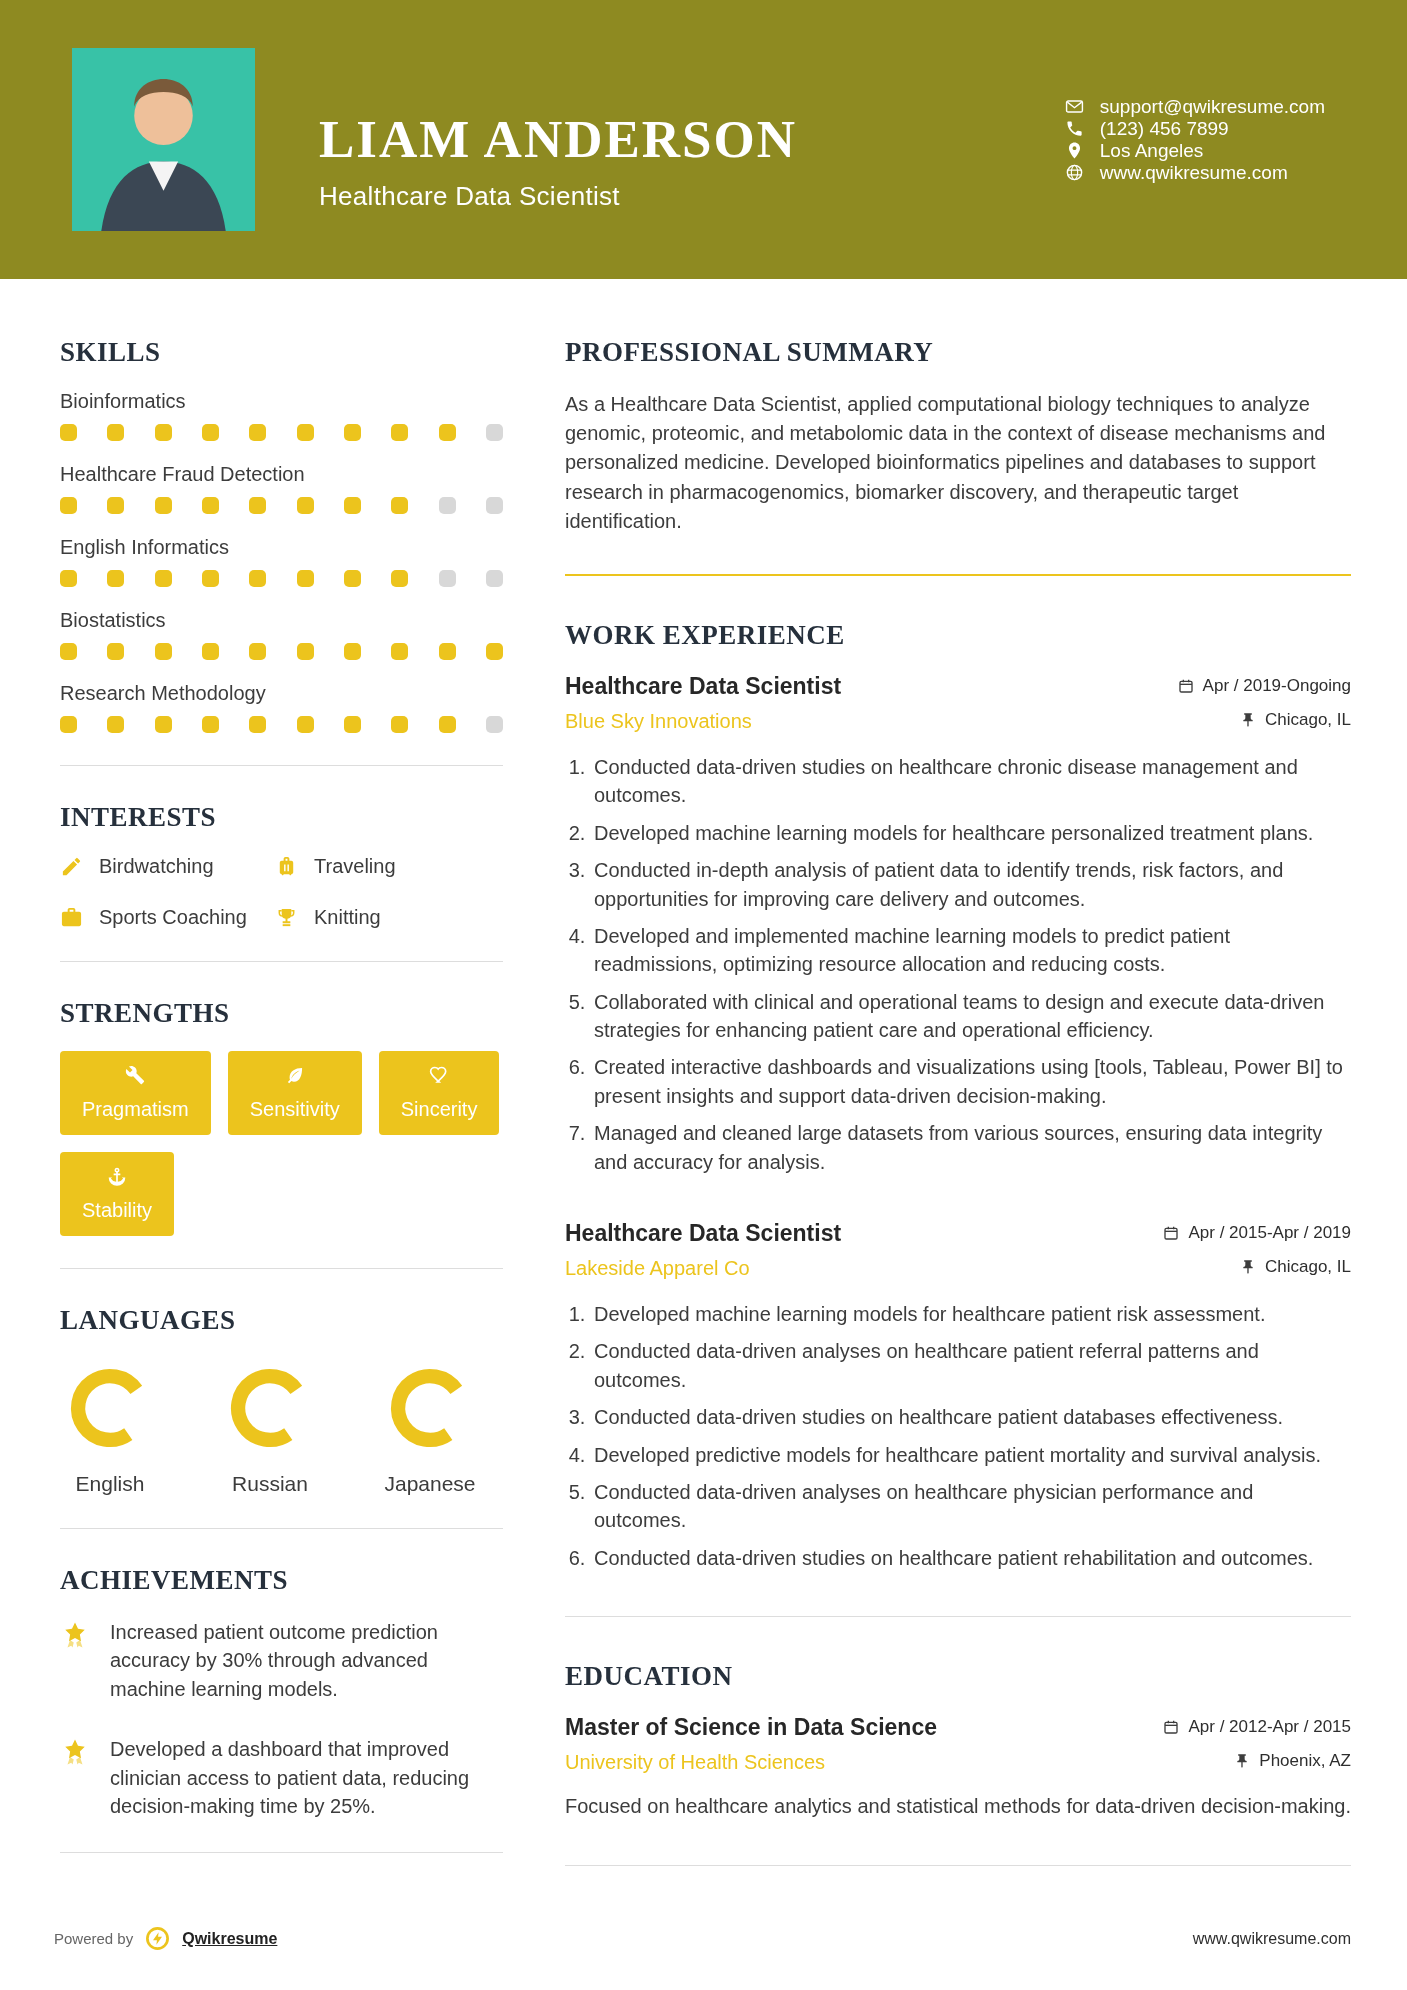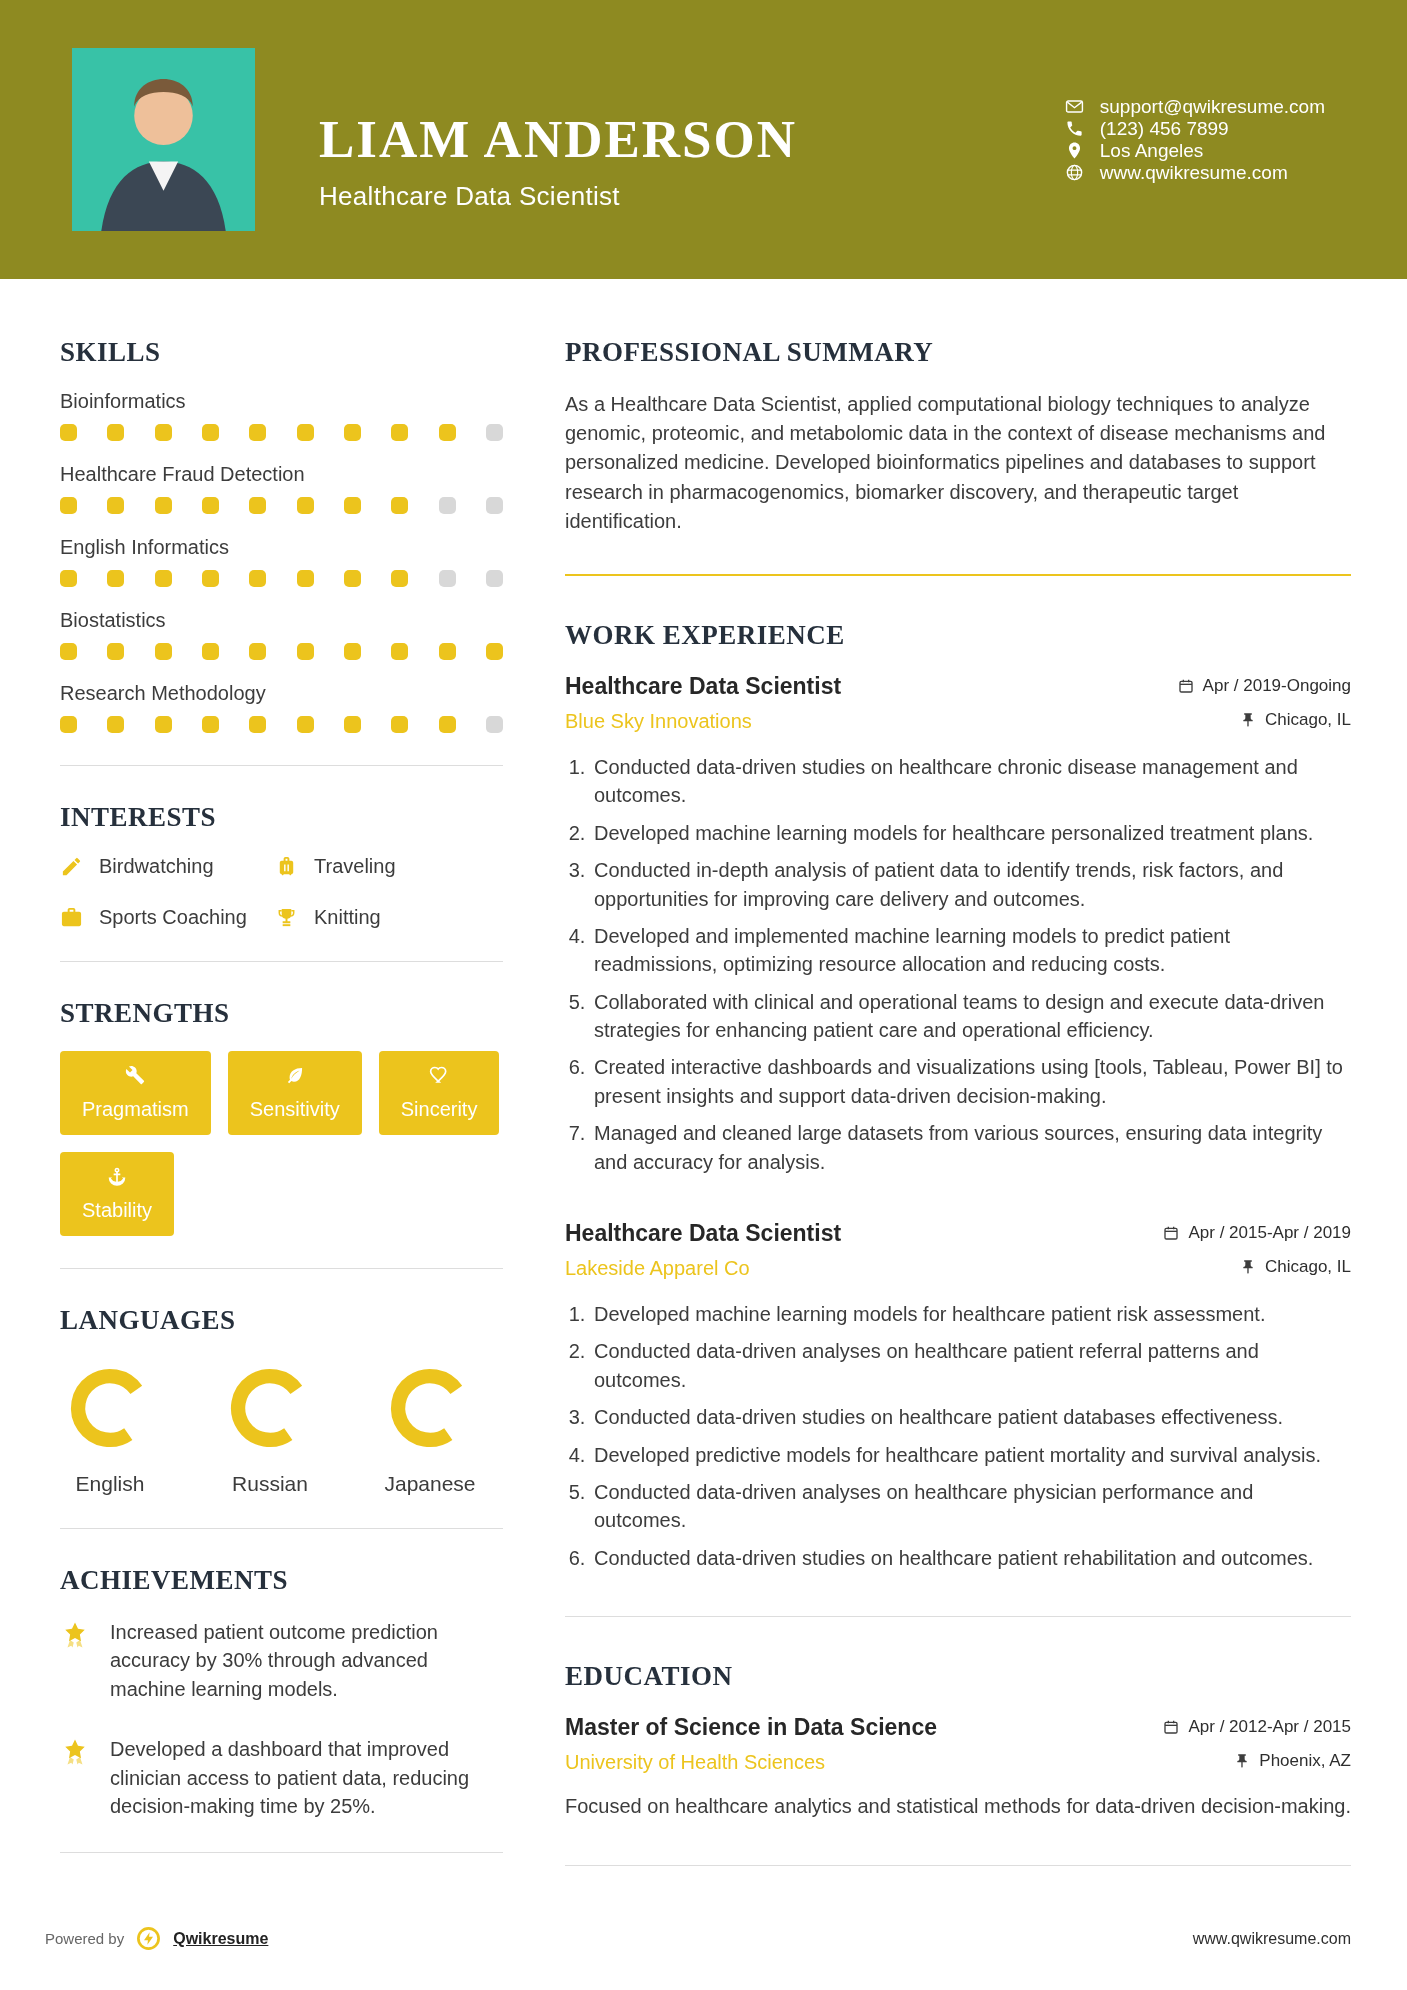--- a/index.html
+++ b/index.html
@@ -69,21 +69,21 @@
   .job-title-text{font-size:23px;font-weight:700;color:#272727;font-family:"Liberation Sans",sans-serif;}
   .company{font-size:20px;color:var(--accent);}
   .meta{display:flex;align-items:center;gap:9px;font-size:17px;color:#2e2e2e;white-space:nowrap;}
   .micon{width:16px;height:16px;flex:none;color:#3d3d3d;}
   .duties{margin:20px 0 0 0;padding-left:26px;font-size:20px;line-height:1.42;color:var(--body);}
   .duties li{margin-bottom:9px;padding-left:3px;}
   hr.sep2{border:none;border-top:1px solid #ddd;margin:44px 0;}
   .edu-note{font-size:20px;line-height:1.46;margin-top:18px;color:var(--body);}
 
   
-  .footer{position:absolute;left:45px;right:56px;bottom:38px;display:flex;align-items:center;justify-content:space-between;}
+  .footer{position:absolute;left:54px;right:56px;bottom:38px;display:flex;align-items:center;justify-content:space-between;}
   .powered{display:flex;align-items:center;gap:11px;}
   .powered-label{font-size:15px;color:#666;}
   .logo-icon{width:27px;height:27px;color:var(--accent);}
   .brand{font-size:16px;color:#222;font-weight:700;text-decoration:underline;cursor:pointer;}
   .site{font-size:16px;color:#2e2e2e;}
 </style>
 </head>
 <body>
 
 <div class="page">

